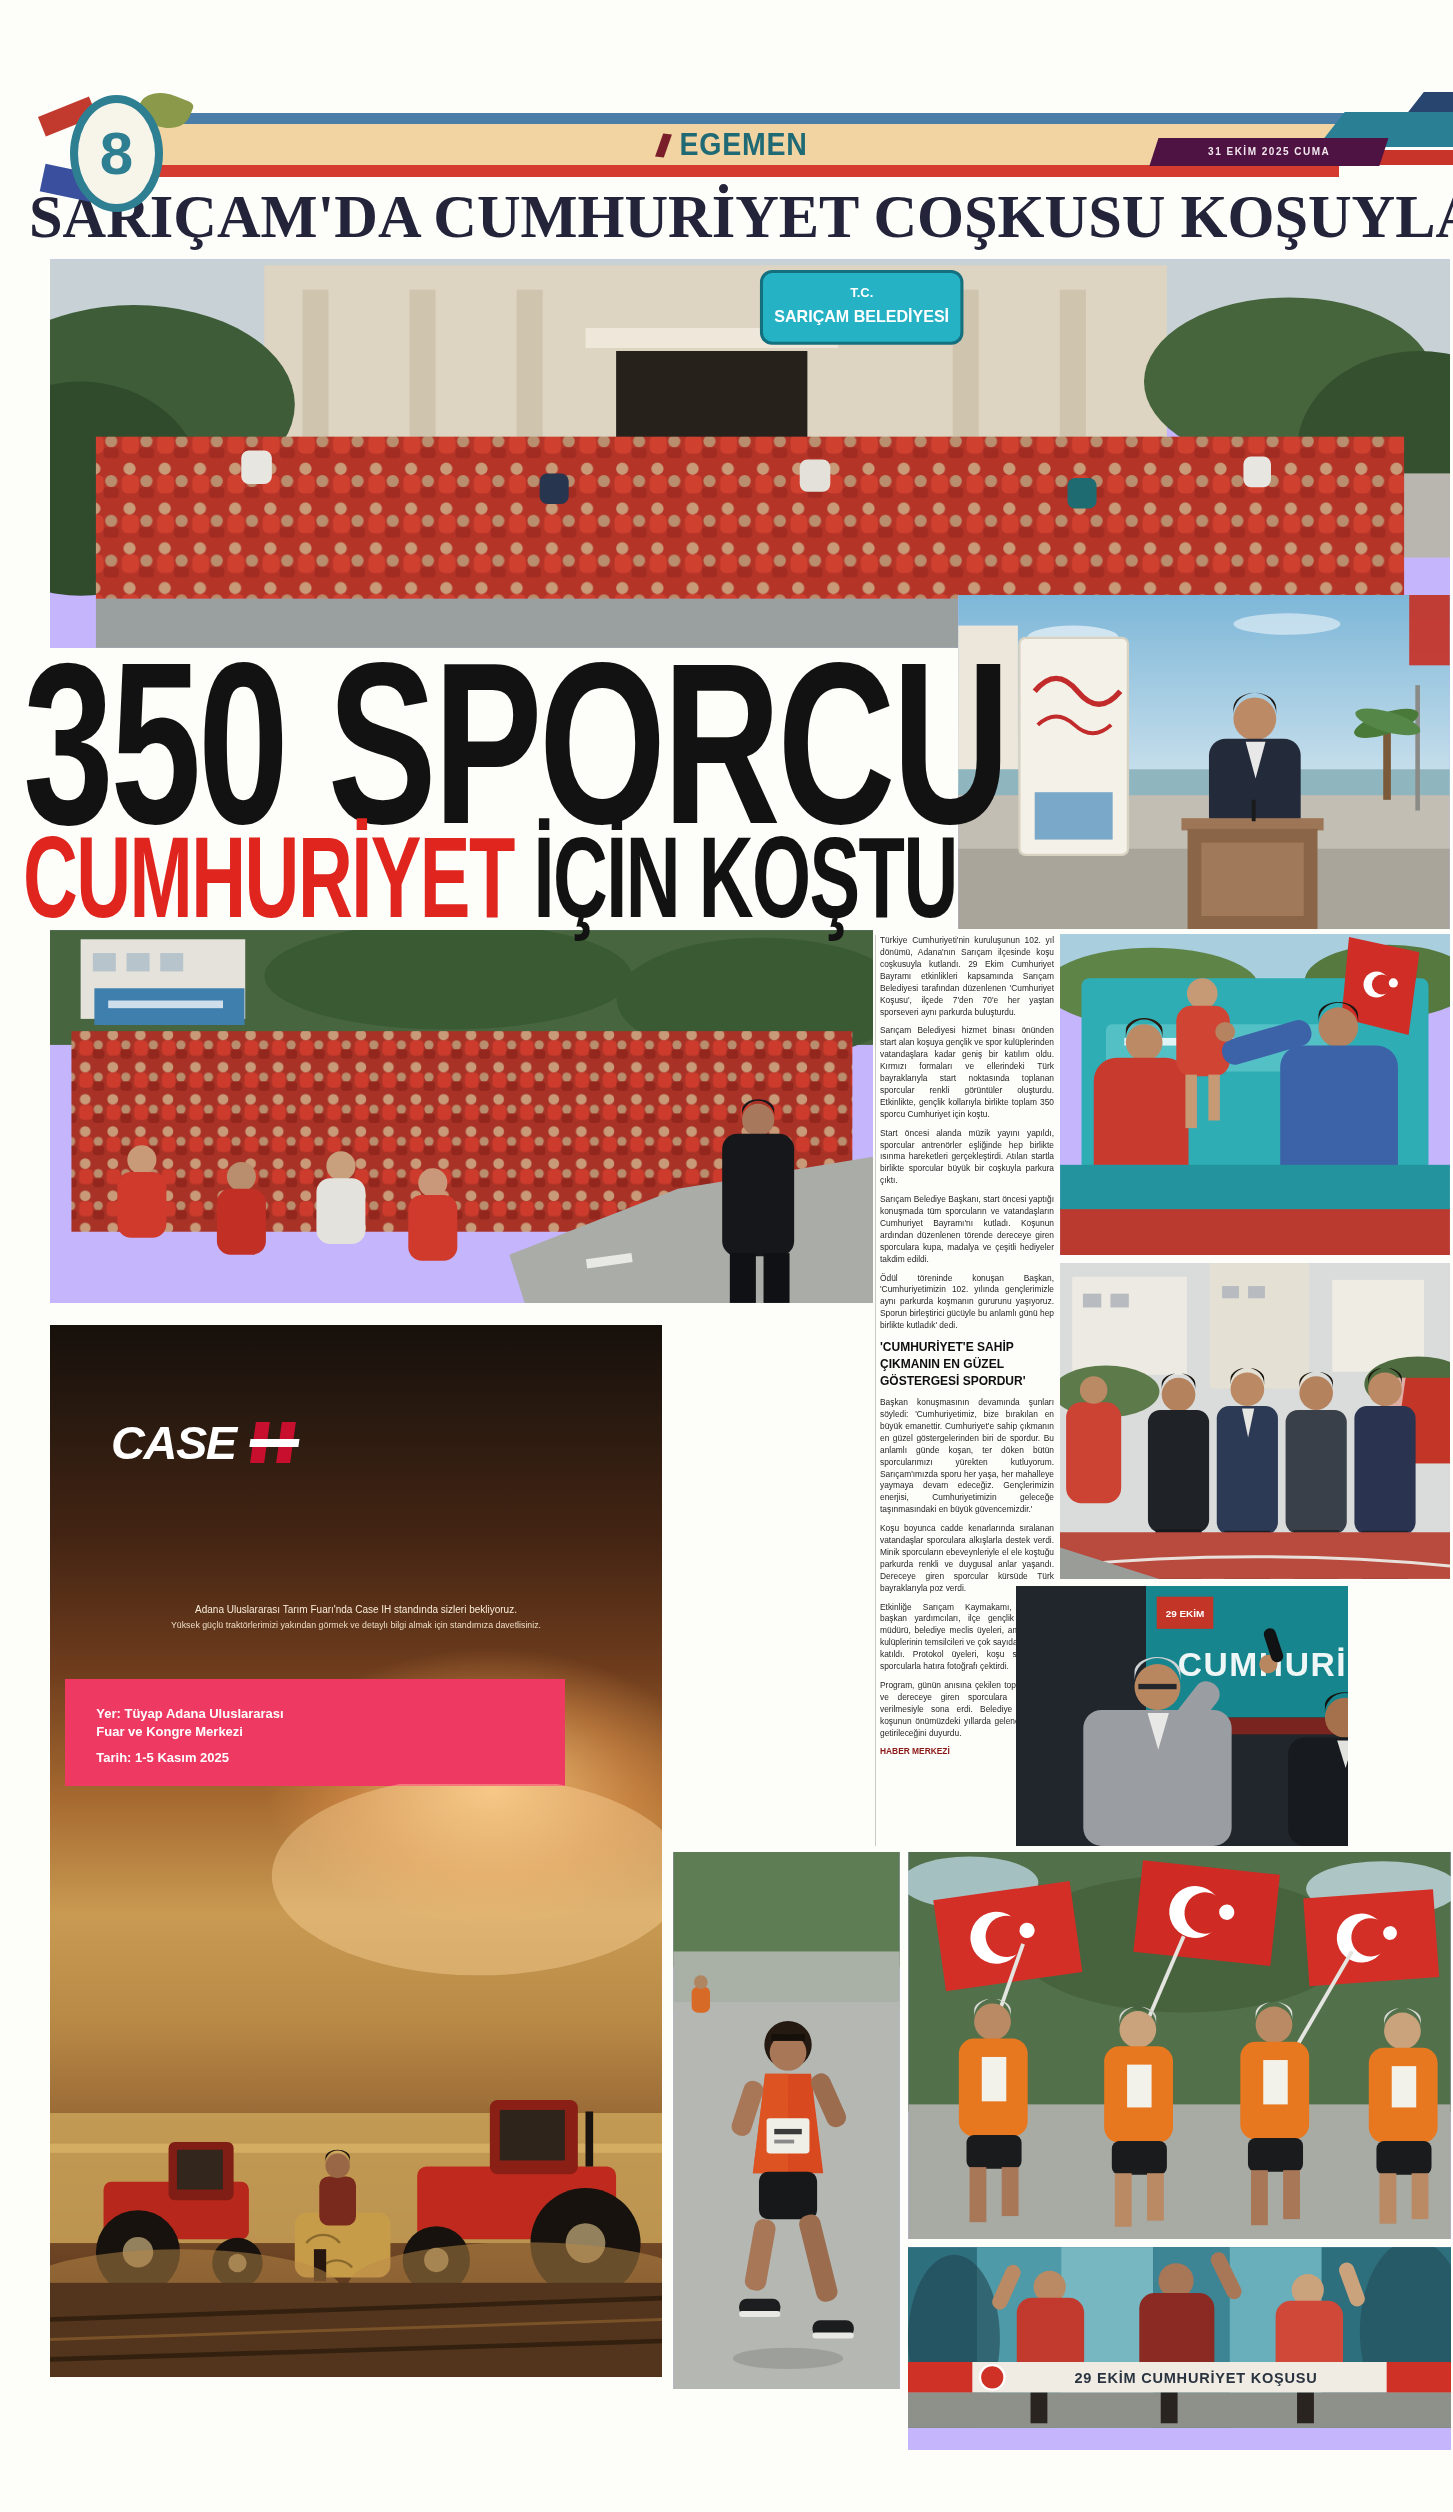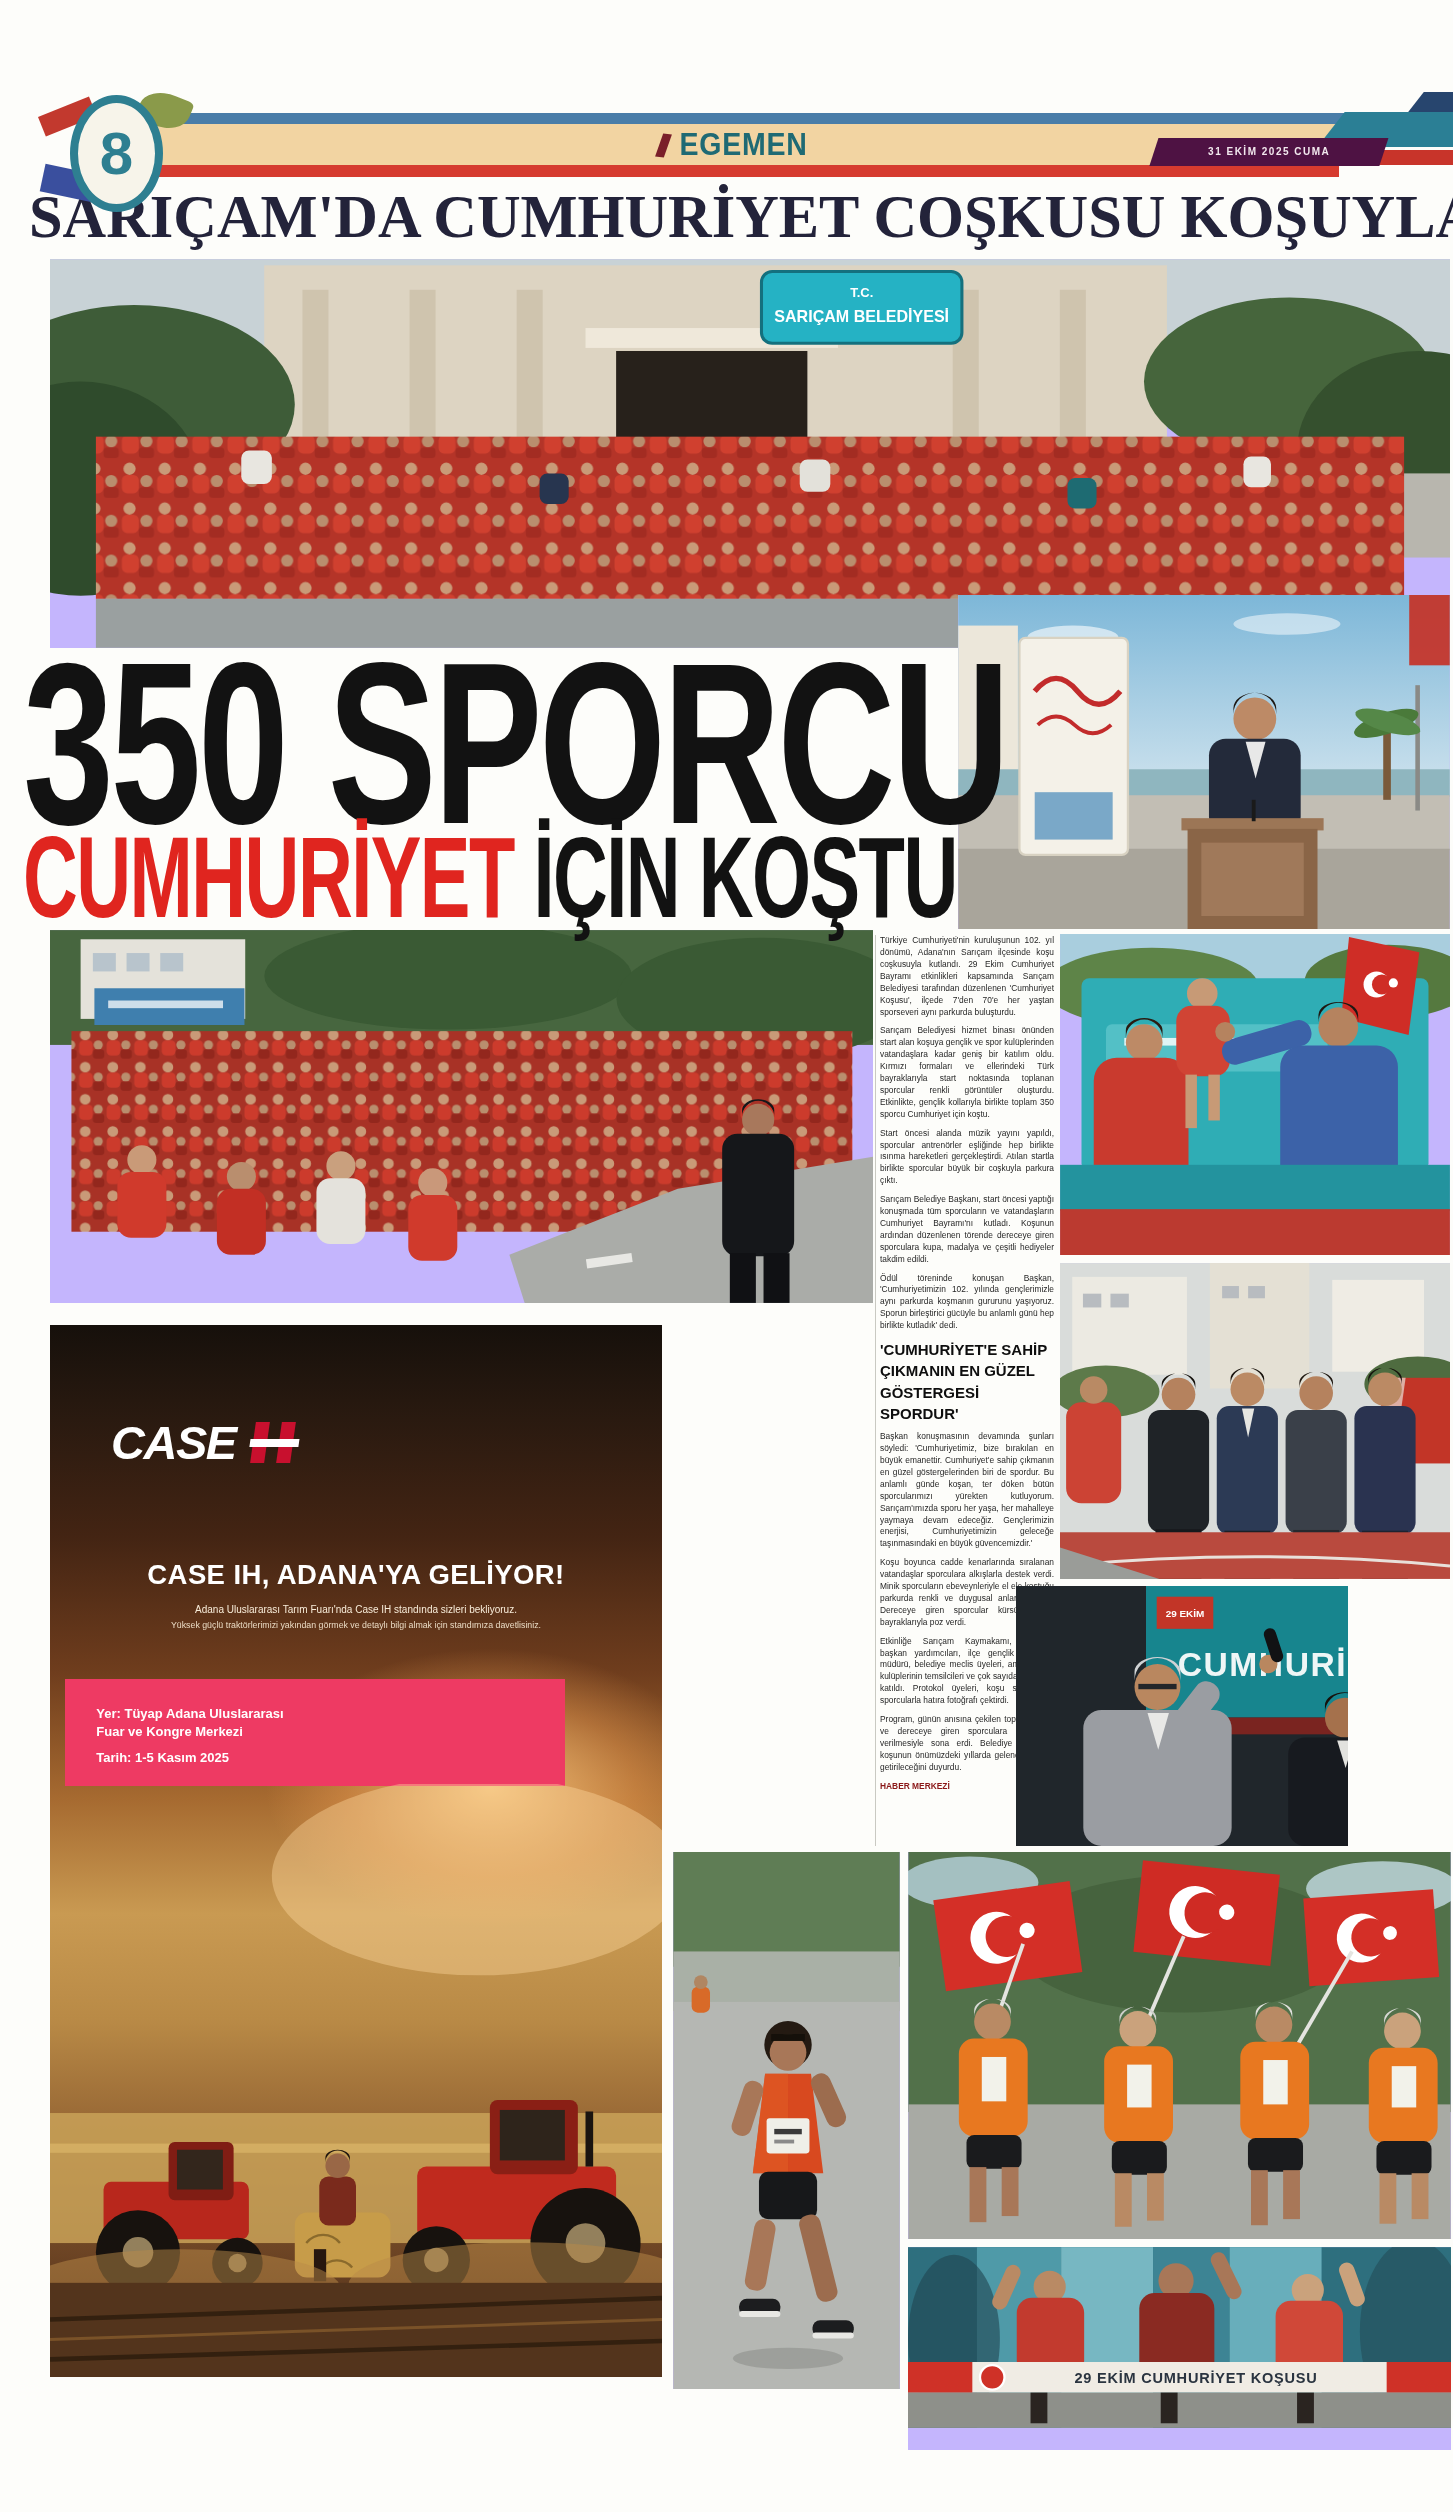--- a/index.html
+++ b/index.html
@@ -36,21 +36,21 @@
   .lead1{left:23px;top:629px;font-size:230px;font-weight:bold;color:#121212;line-height:1;
          white-space:nowrap;transform:scaleX(.71);transform-origin:0 0;letter-spacing:-4.6px;z-index:5}
   .lead2{left:23px;top:820px;font-size:115px;font-weight:bold;line-height:1;white-space:nowrap;
          transform:scaleX(.66);transform-origin:0 0;letter-spacing:-2.3px;z-index:5;color:#121212}
   .lead2 .red{color:#e0251f}
 
   
   .article{left:880px;top:935px;width:174px;height:912px;font-size:8.4px;line-height:1.42;
            color:#262626;text-align:justify;overflow:hidden}
   .article p{margin:0 0 6.9px 0}
-  .article .subhead{font-weight:bold;font-size:15px;color:#0e0e0e;text-align:left}
+  .article .subhead{font-weight:bold;font-size:12px;color:#0e0e0e;text-align:left}
   .article .byline{font-weight:bold;color:#8a1616;text-align:left}
 
   
   .ad{left:50px;top:1325px;width:612px;height:1052px;overflow:hidden;
       background:
        radial-gradient(ellipse 321px 199px at 72% 44%, rgba(255,206,132,.85), rgba(255,172,92,.35) 45%, rgba(0,0,0,0) 70%),
        linear-gradient(180deg,#16100b 0%,#2a1a10 9%,#432413 20%,#6f3d1d 33%,#a66a30 45%,#c99a52 56%,#b98a46 66%,#8a5a2e 80%,#5f3a1f 92%,#4a2d18 100%)}
   .ad-logo{left:61px;top:90px;display:flex;align-items:center;gap:17px}
   .case-word{font-size:47px;font-weight:bold;font-style:italic;color:#fff;letter-spacing:-1.5px}
   .ih-mark{position:relative;width:43px;height:41px;transform:skewX(-8deg)}
@@ -361,21 +361,20 @@
 
   <div class="abs ad">
     <div class="abs ad-logo">
       <span class="case-word">CASE</span>
       <span class="ih-mark">
           <i class="bar"></i>
           <i class="bar b2"></i>
           <i class="cross"></i>
         </span>
     </div>
-    <div class="abs ad-h2">CASE IH, ADANA'YA GELİYOR!</div>
     <div class="abs ad-s1">Adana Uluslararası Tarım Fuarı'nda Case IH standında sizleri bekliyoruz.</div>
     <div class="abs ad-s2">Yüksek güçlü traktörlerimizi yakından görmek ve detaylı bilgi almak için standımıza davetlisiniz.</div>
     <div class="abs ad-box">
       <div>Yer: Tüyap Adana Uluslararası</div>
       <div>Fuar ve Kongre Merkezi</div>
       <div class="l3">Tarih: 1-5 Kasım 2025</div>
     </div>
 
     <svg class="abs" style="left:0;top:459px" width="612" height="593" viewBox="0 0 800 775">
       <ellipse cx="560" cy="120" rx="270" ry="130" fill="#ffd9a0" opacity=".4"></ellipse>

